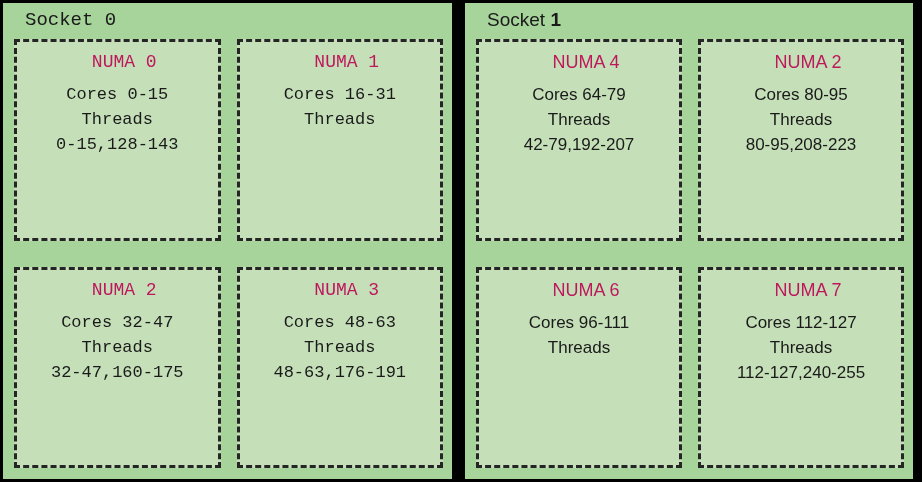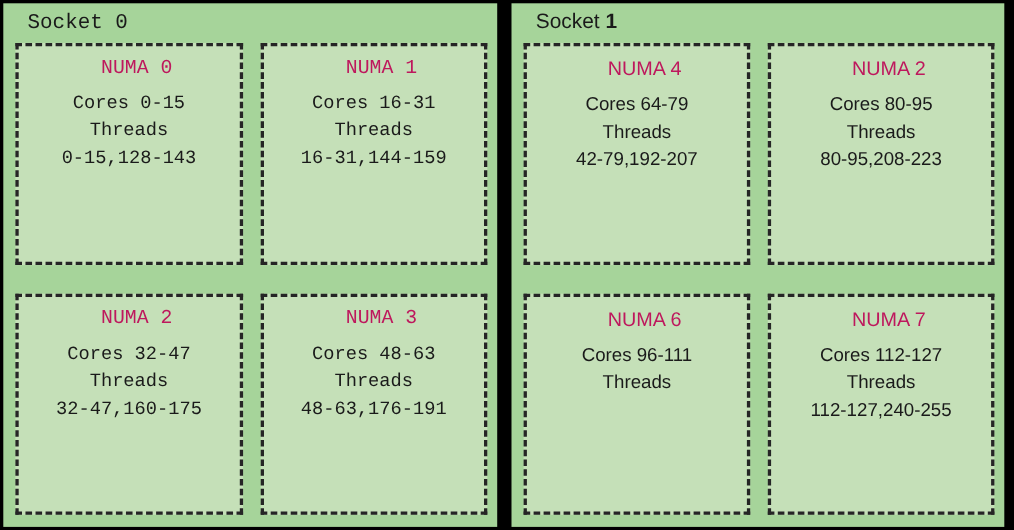--- a/index.html
+++ b/index.html
@@ -107,21 +107,20 @@
           <span class="line">Threads</span>
           <span class="line">0-15,128-143</span>
         </div>
       </div>
 
       <div class="numa-box">
         <div class="numa-label">NUMA 1</div>
         <div class="numa-body">
           <span class="line">Cores 16-31</span>
           <span class="line">Threads</span>
-          <span class="line">16-31,144-159</span>
         </div>
       </div>
 
       <div class="numa-box">
         <div class="numa-label">NUMA 2</div>
         <div class="numa-body">
           <span class="line">Cores 32-47</span>
           <span class="line">Threads</span>
           <span class="line">32-47,160-175</span>
         </div>

